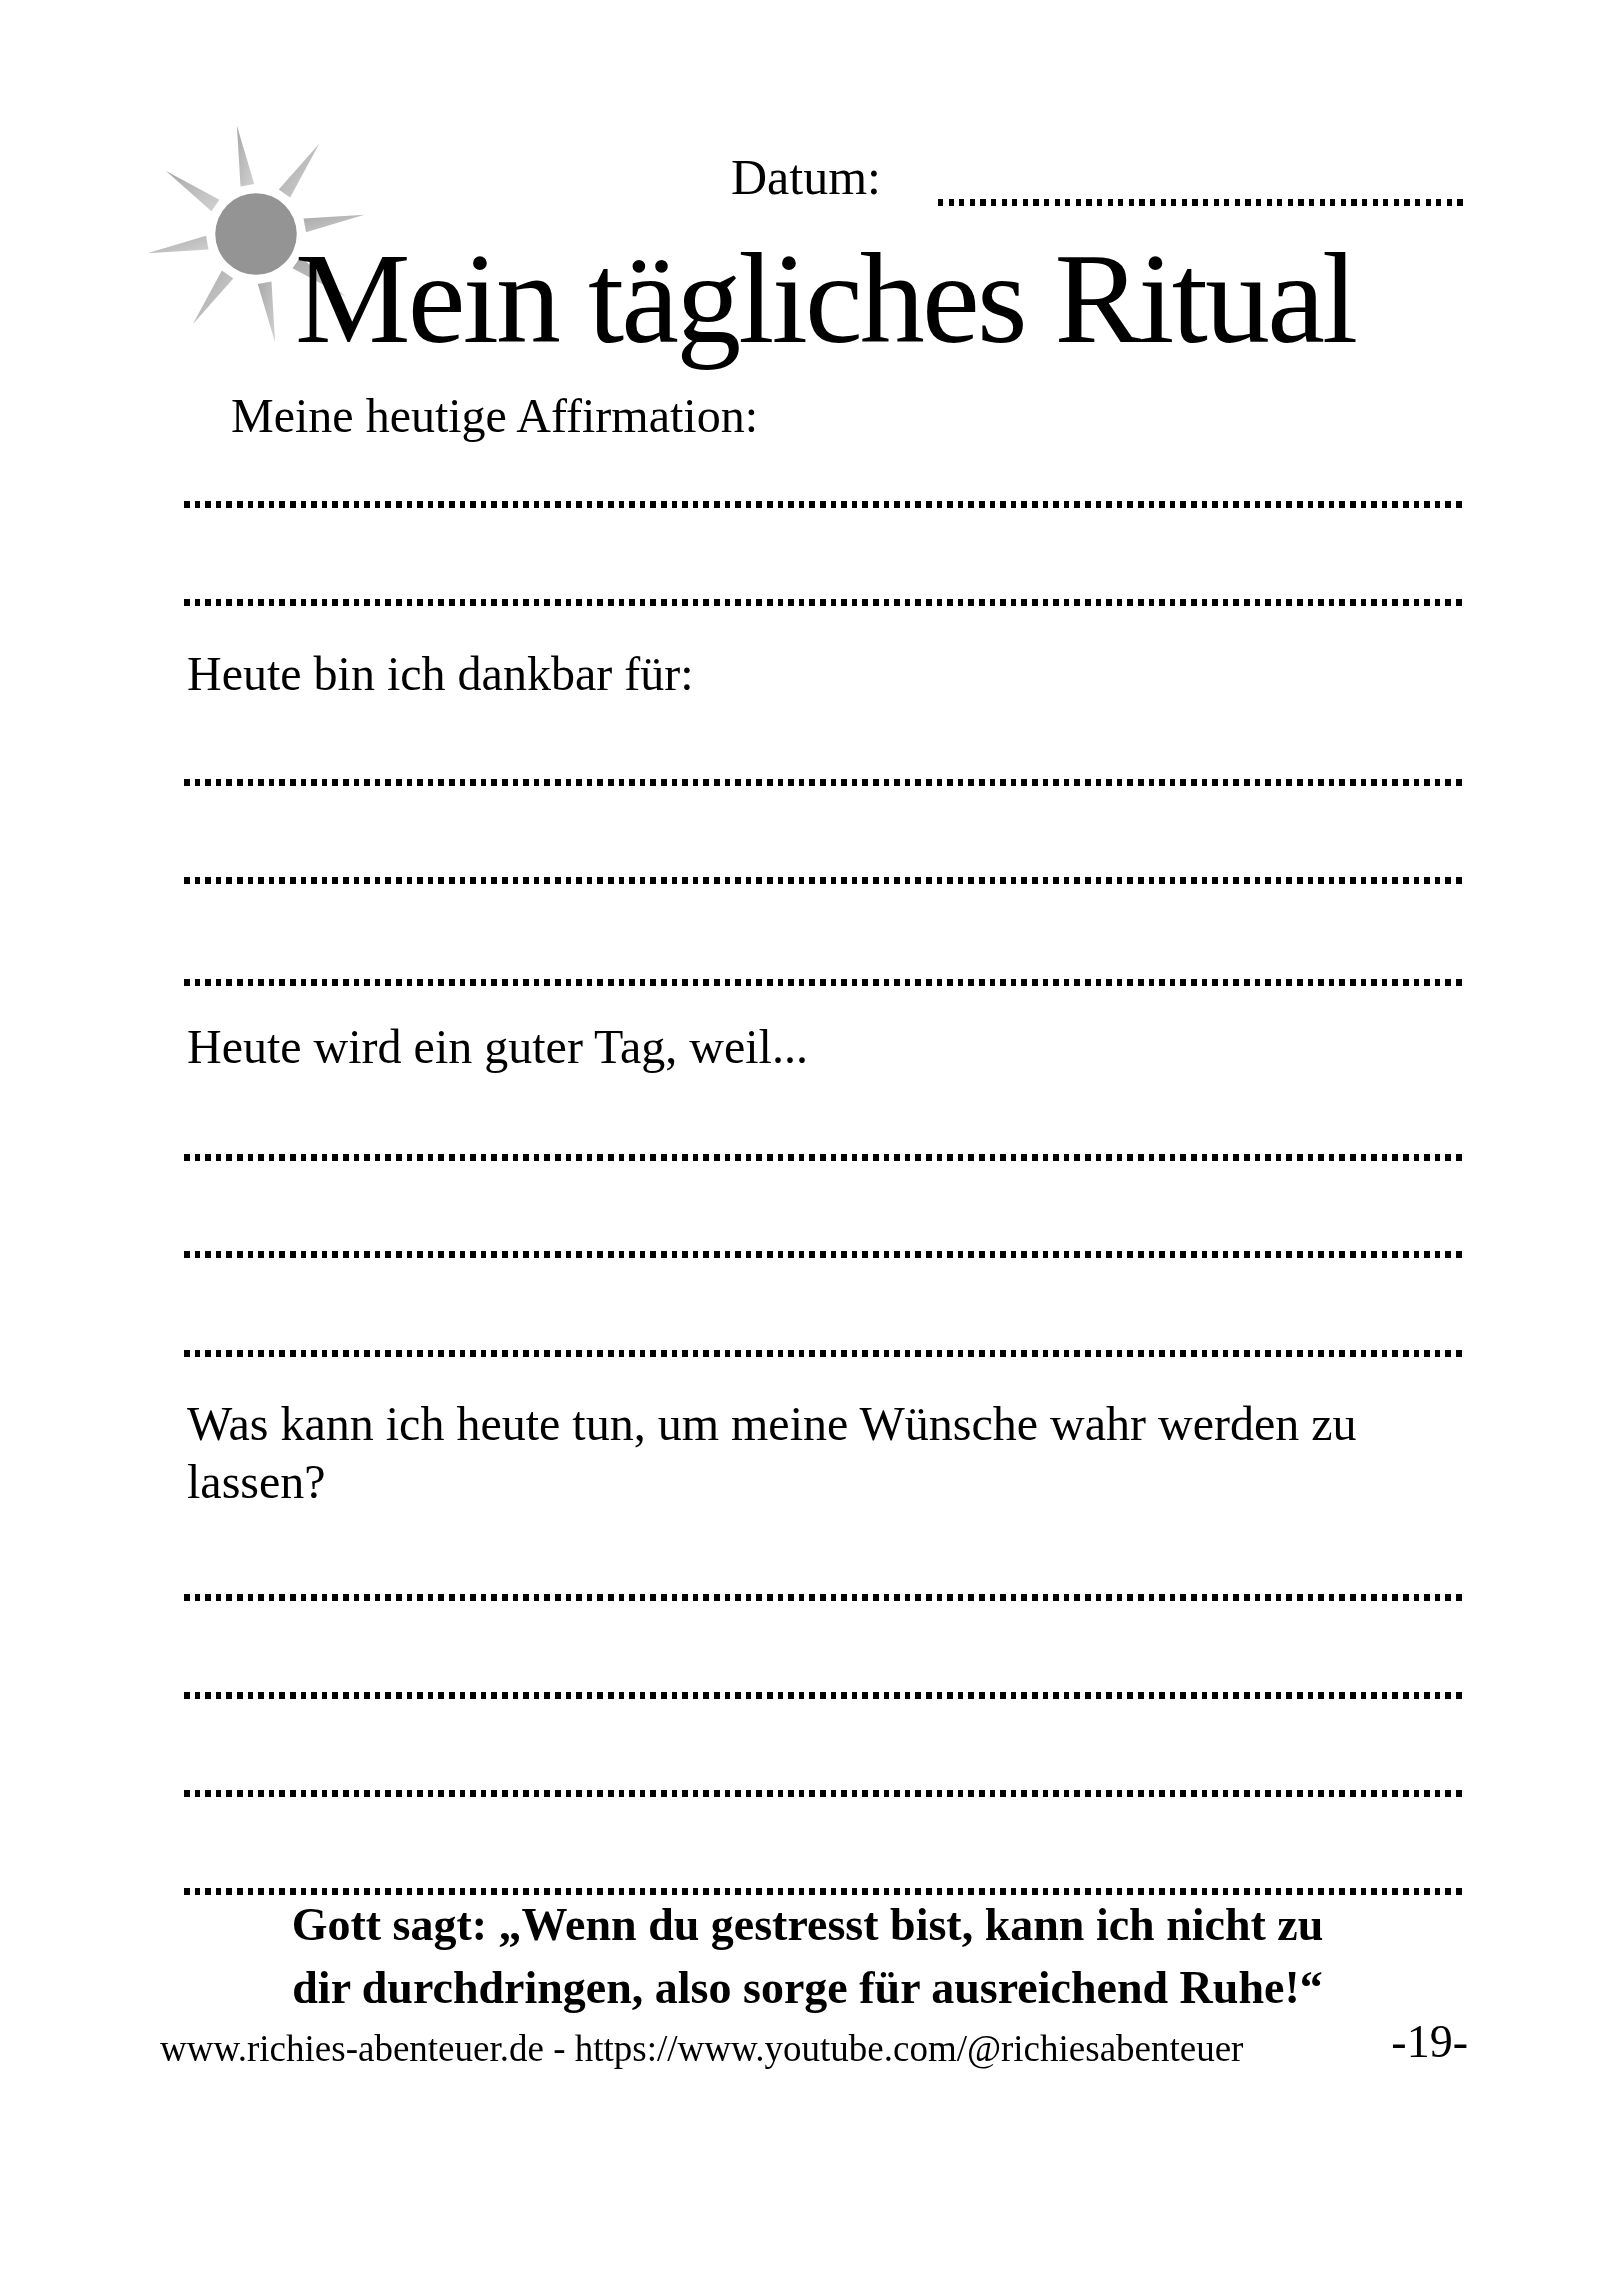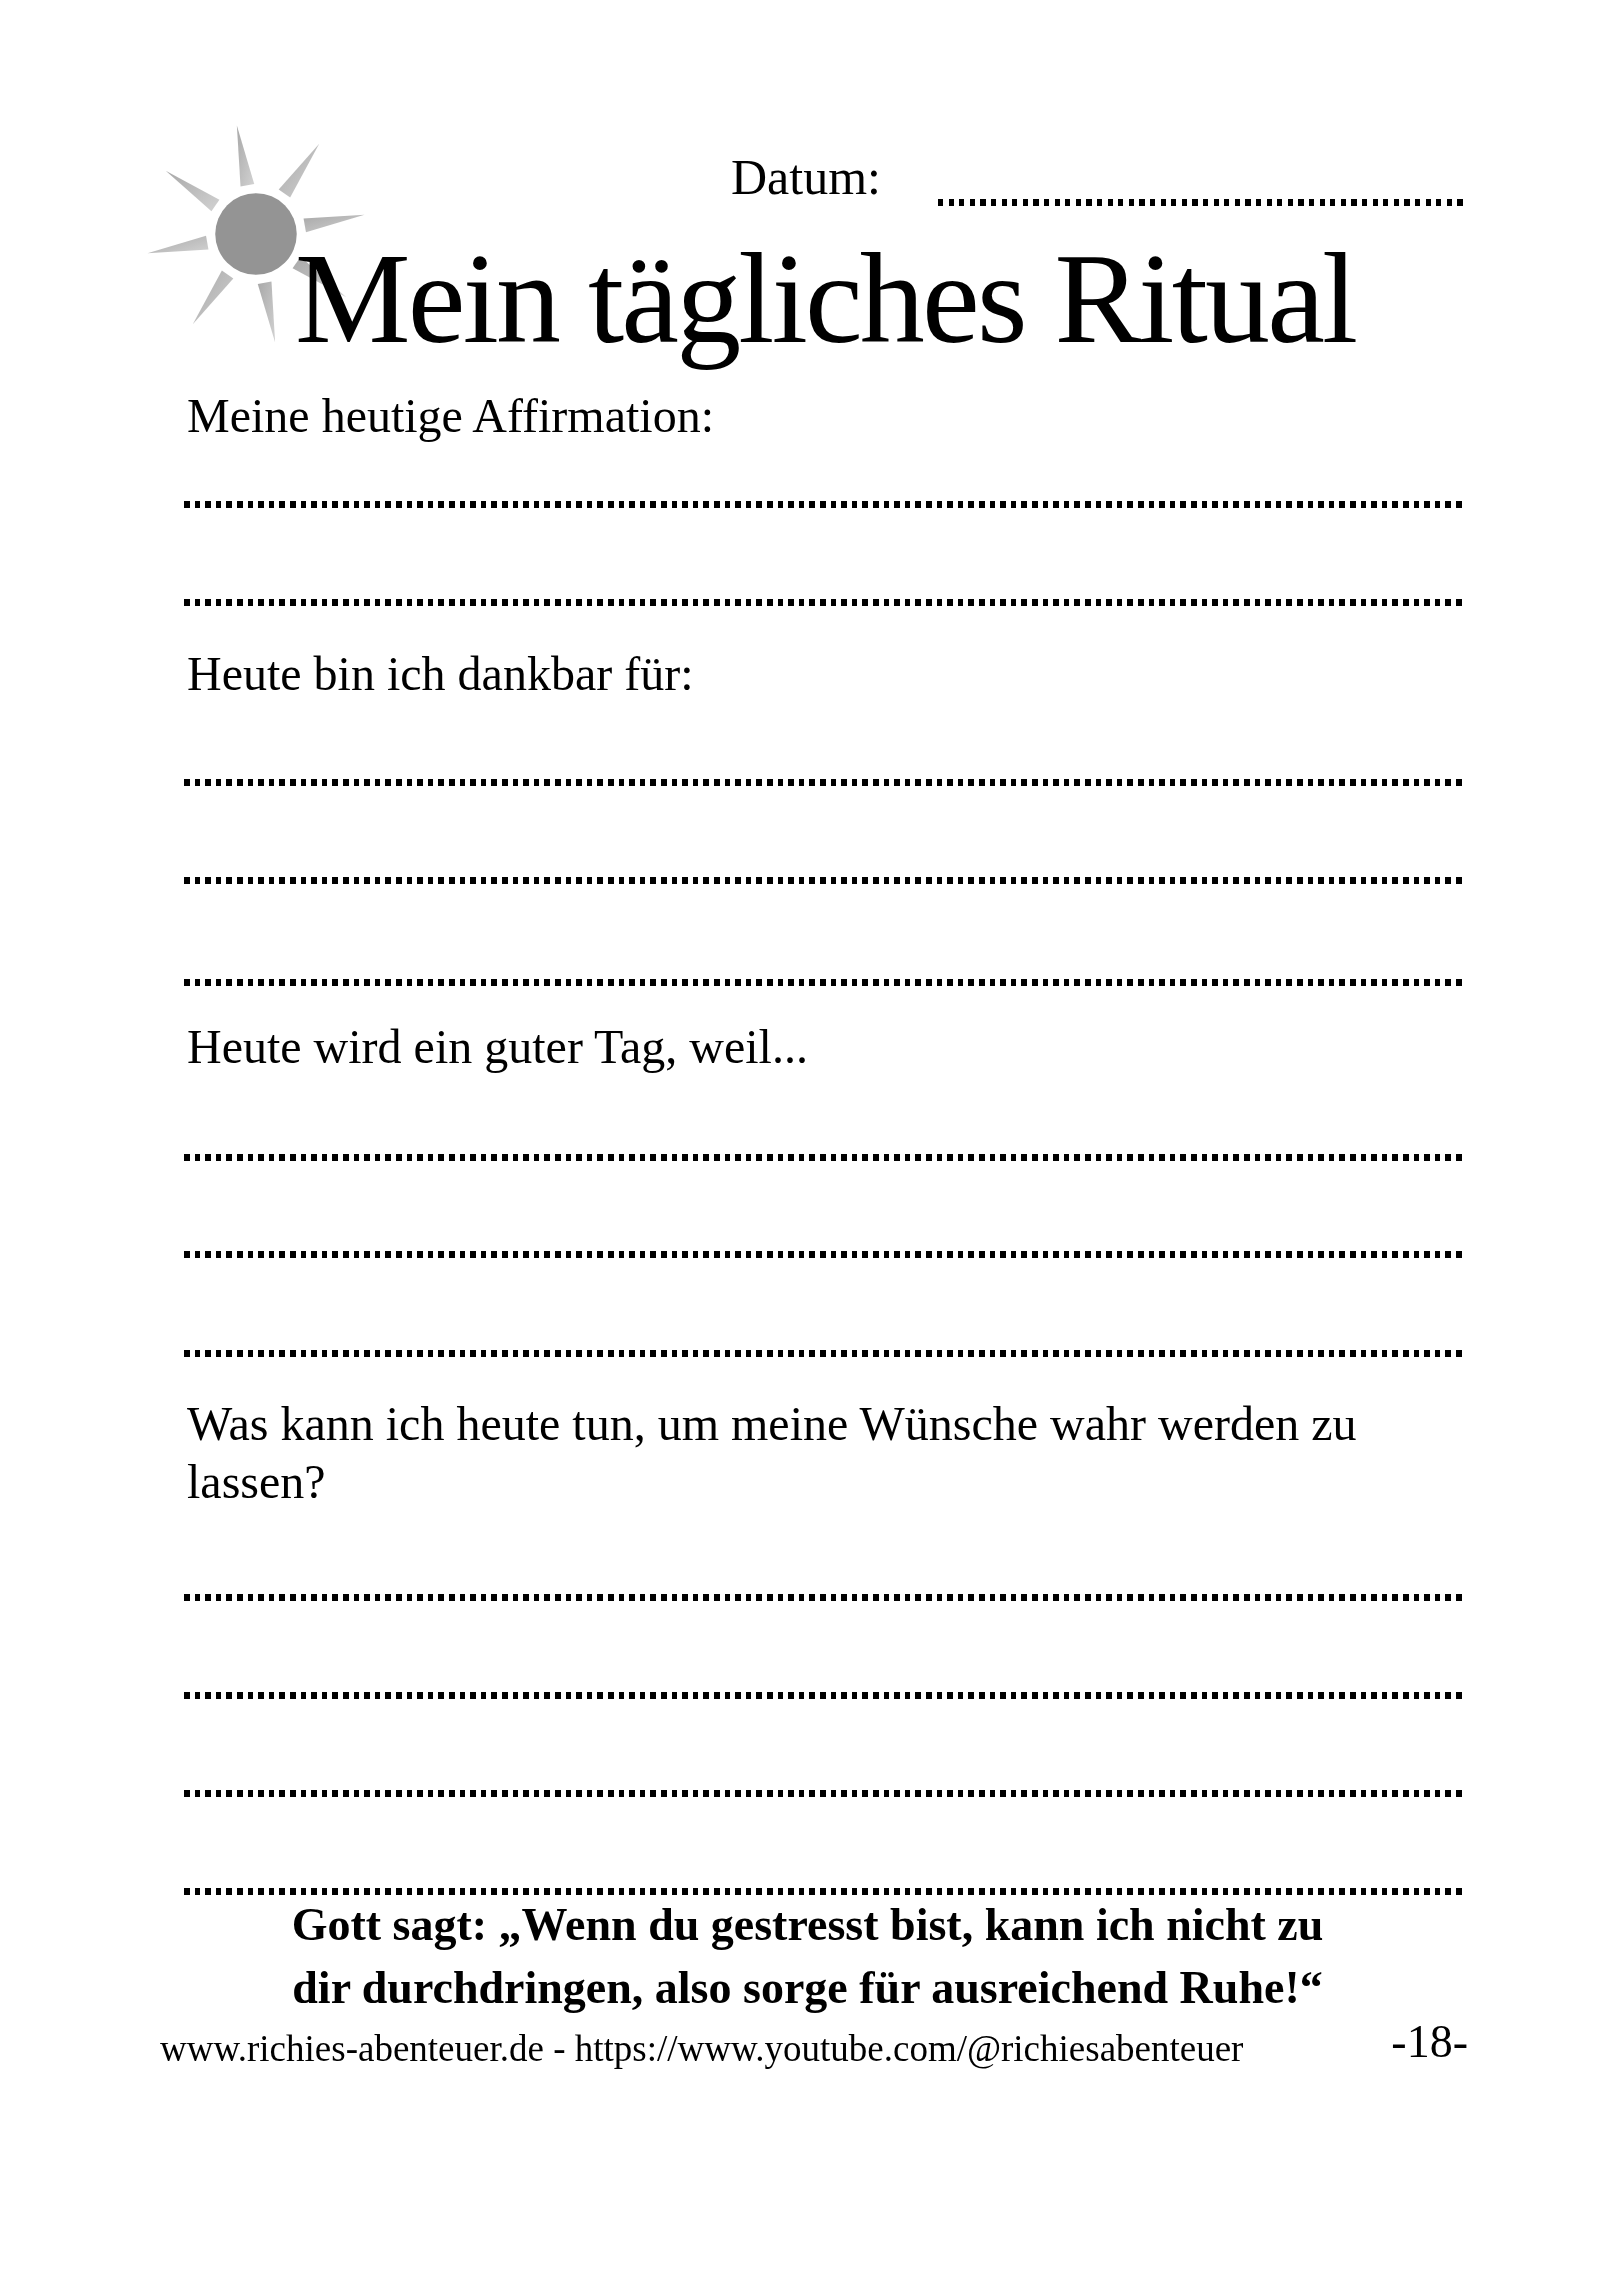--- a/index.html
+++ b/index.html
@@ -13,21 +13,21 @@
     position:absolute; left:184px; width:1279px; height:7.4px;
     background:repeating-linear-gradient(90deg,#000 0 5.6px,transparent 5.6px 10.6px);
   }
   .datum-line { left:938px; top:199px; width:527px; height:7px;
     background:repeating-linear-gradient(90deg,#000 0 5.1px,transparent 5.1px 10.6px); }
   .title {
     position:absolute; left:291px; top:229px; margin:4px; font-weight:normal;
     font-size:130px; letter-spacing:-2.8px; line-height:1; white-space:nowrap;
   }
   .heading { position:absolute; left:187px; font-size:48px; line-height:1.2; white-space:pre-line; }
-  .h-affirm { top:387px; }
+  .h-affirm { top:387px;margin-left:44px; }
   .h-dankbar { top:645px; }
   .h-tag { top:1018px; }
   .h-wunsch { top:1395px; width:1258px; }
   .quote {
     position:absolute; left:160px; top:1893px; width:1295px; text-align:center;
     font-size:46px; font-weight:bold; line-height:1.38; white-space:pre-line;
   }
   .footer { position:absolute; left:160px; top:2030px; width:1295px; text-align:left; font-size:37px; line-height:1; }
   .pagenum { position:absolute; top:2019px; right:148px; font-size:46px; line-height:1; }
 </style>
@@ -79,16 +79,16 @@
 lassen?</div>
   <div class="fill-line" style="top:1594px"></div>
   <div class="fill-line" style="top:1692px"></div>
   <div class="fill-line" style="top:1790px"></div>
   <div class="fill-line" style="top:1888px"></div>
 
   <div class="quote">Gott sagt: „Wenn du gestresst bist, kann ich nicht zu
 dir durchdringen, also sorge für ausreichend Ruhe!“</div>
 
   <div class="footer">www.richies-abenteuer.de - https://www.youtube.com/@richiesabenteuer</div>
-  <div class="pagenum">-18-</div>
+  <div class="pagenum">-19-</div>
 
 </div>
 
 
 </body></html>

